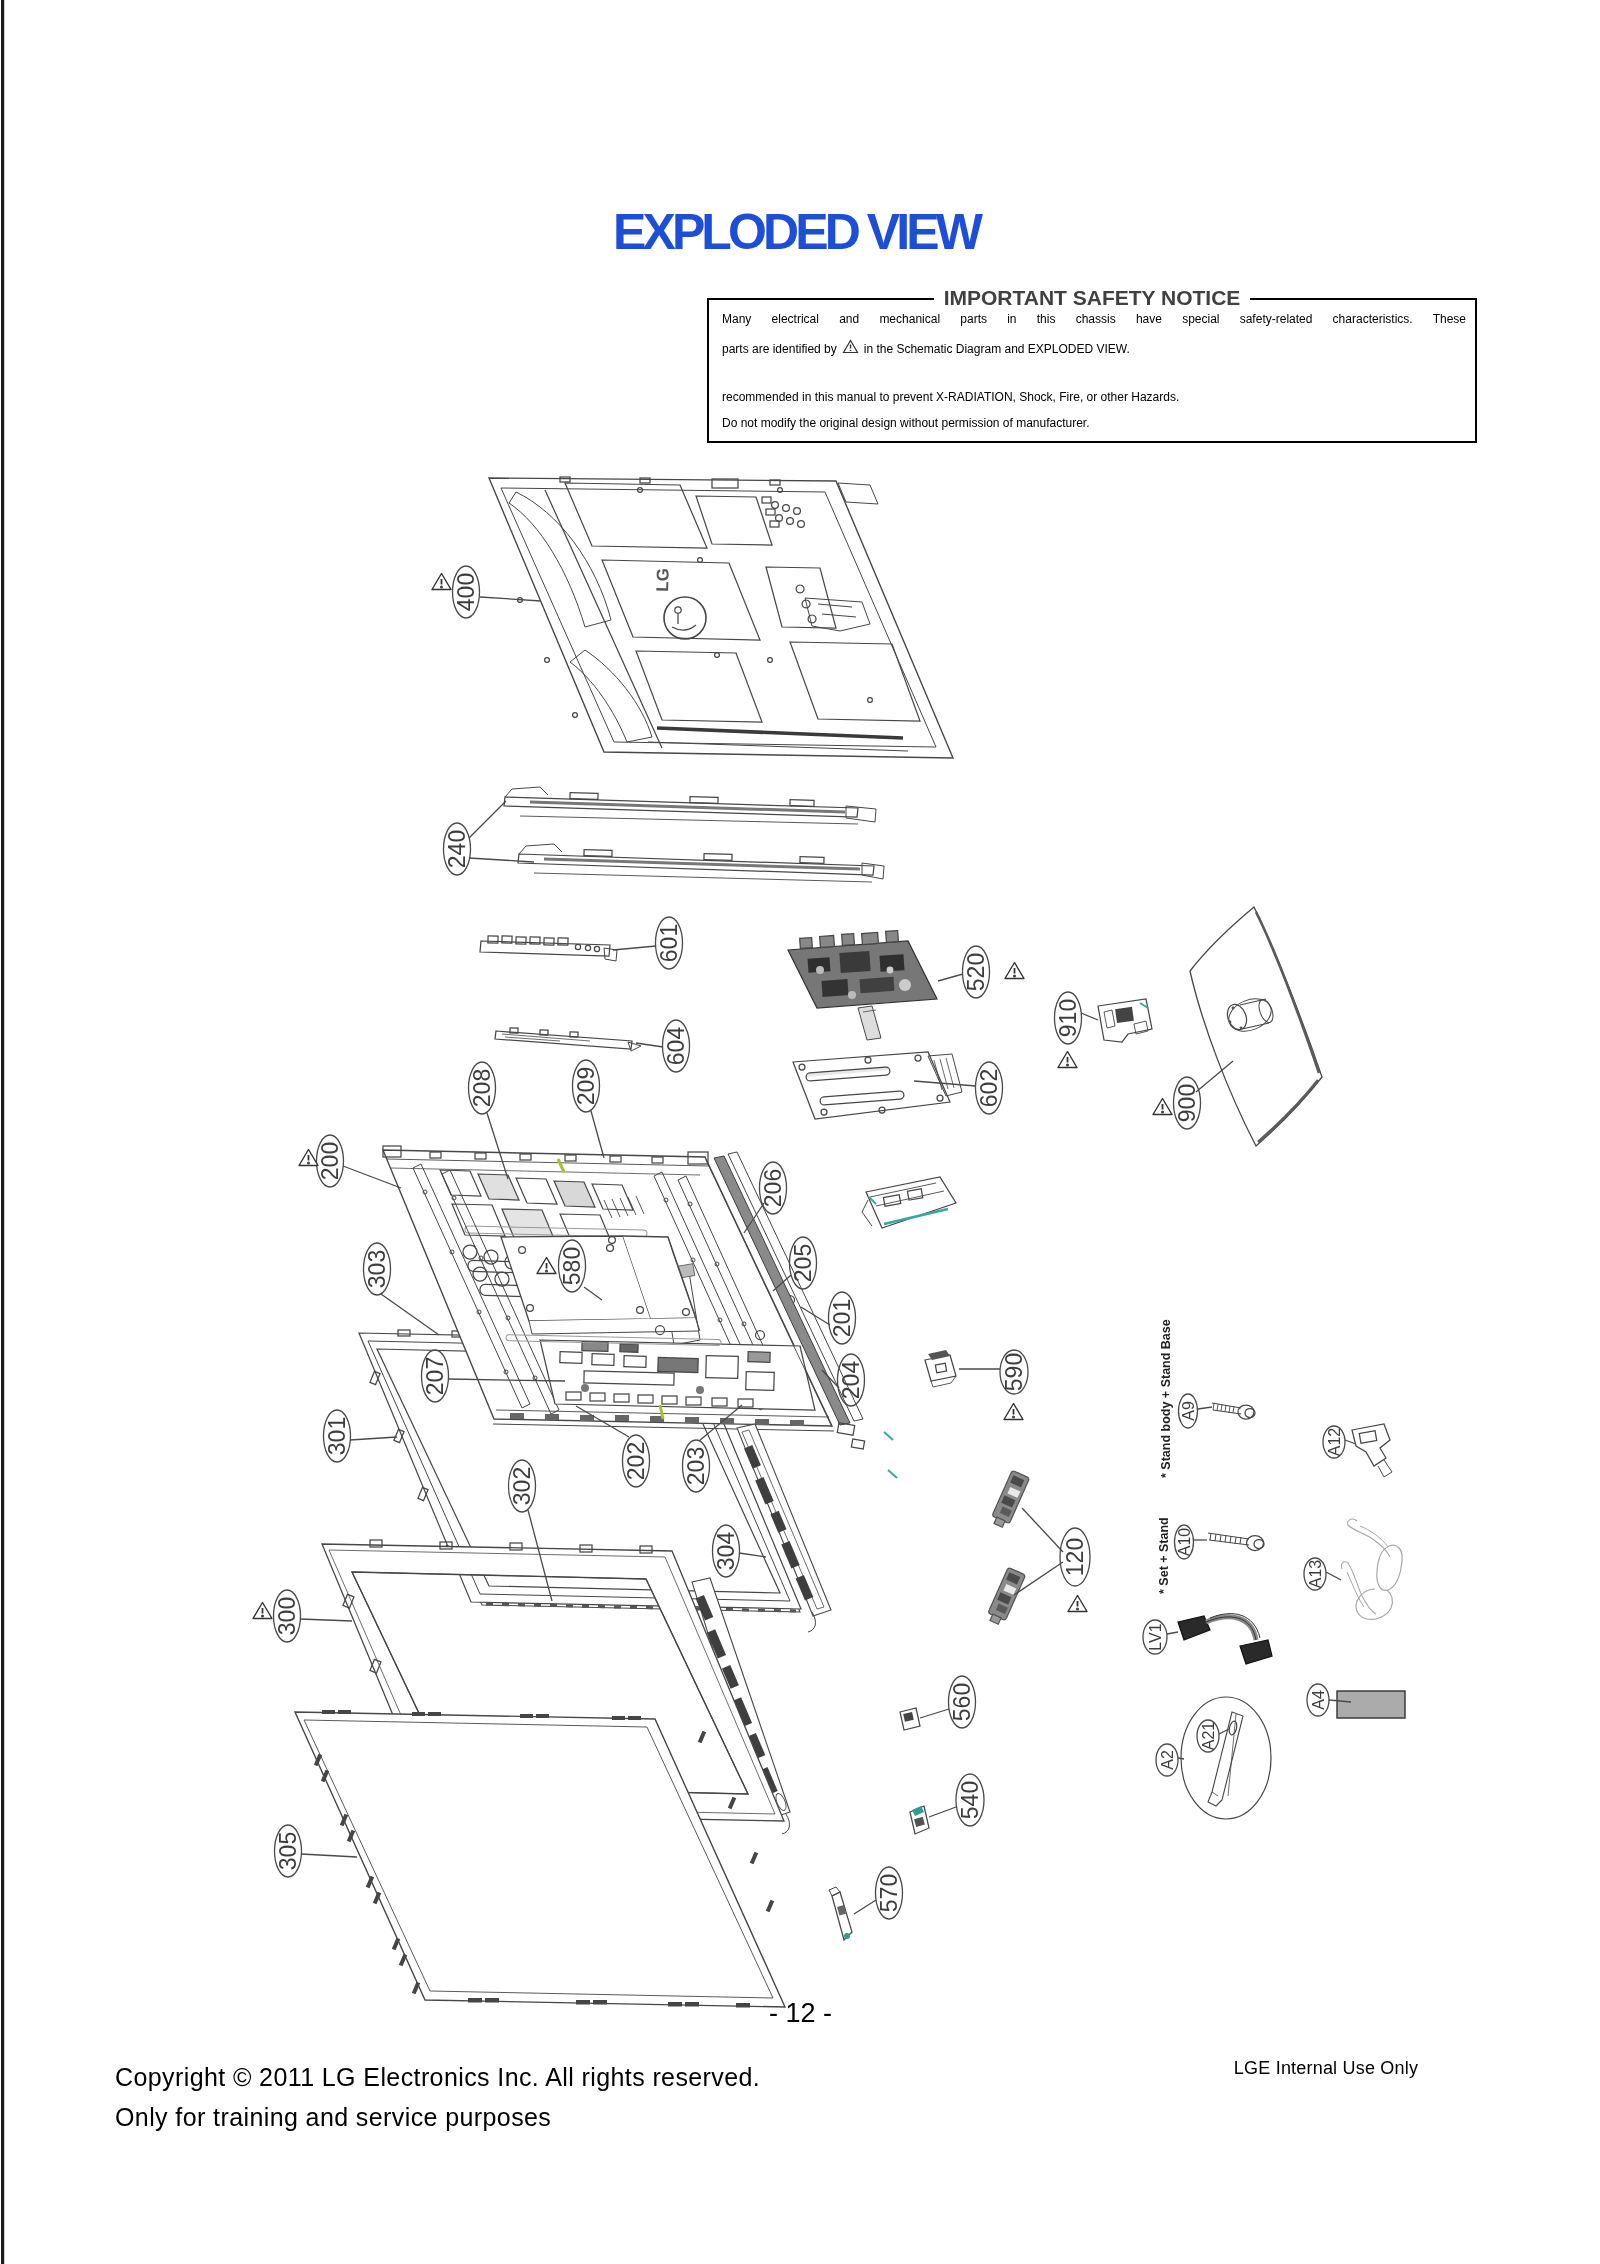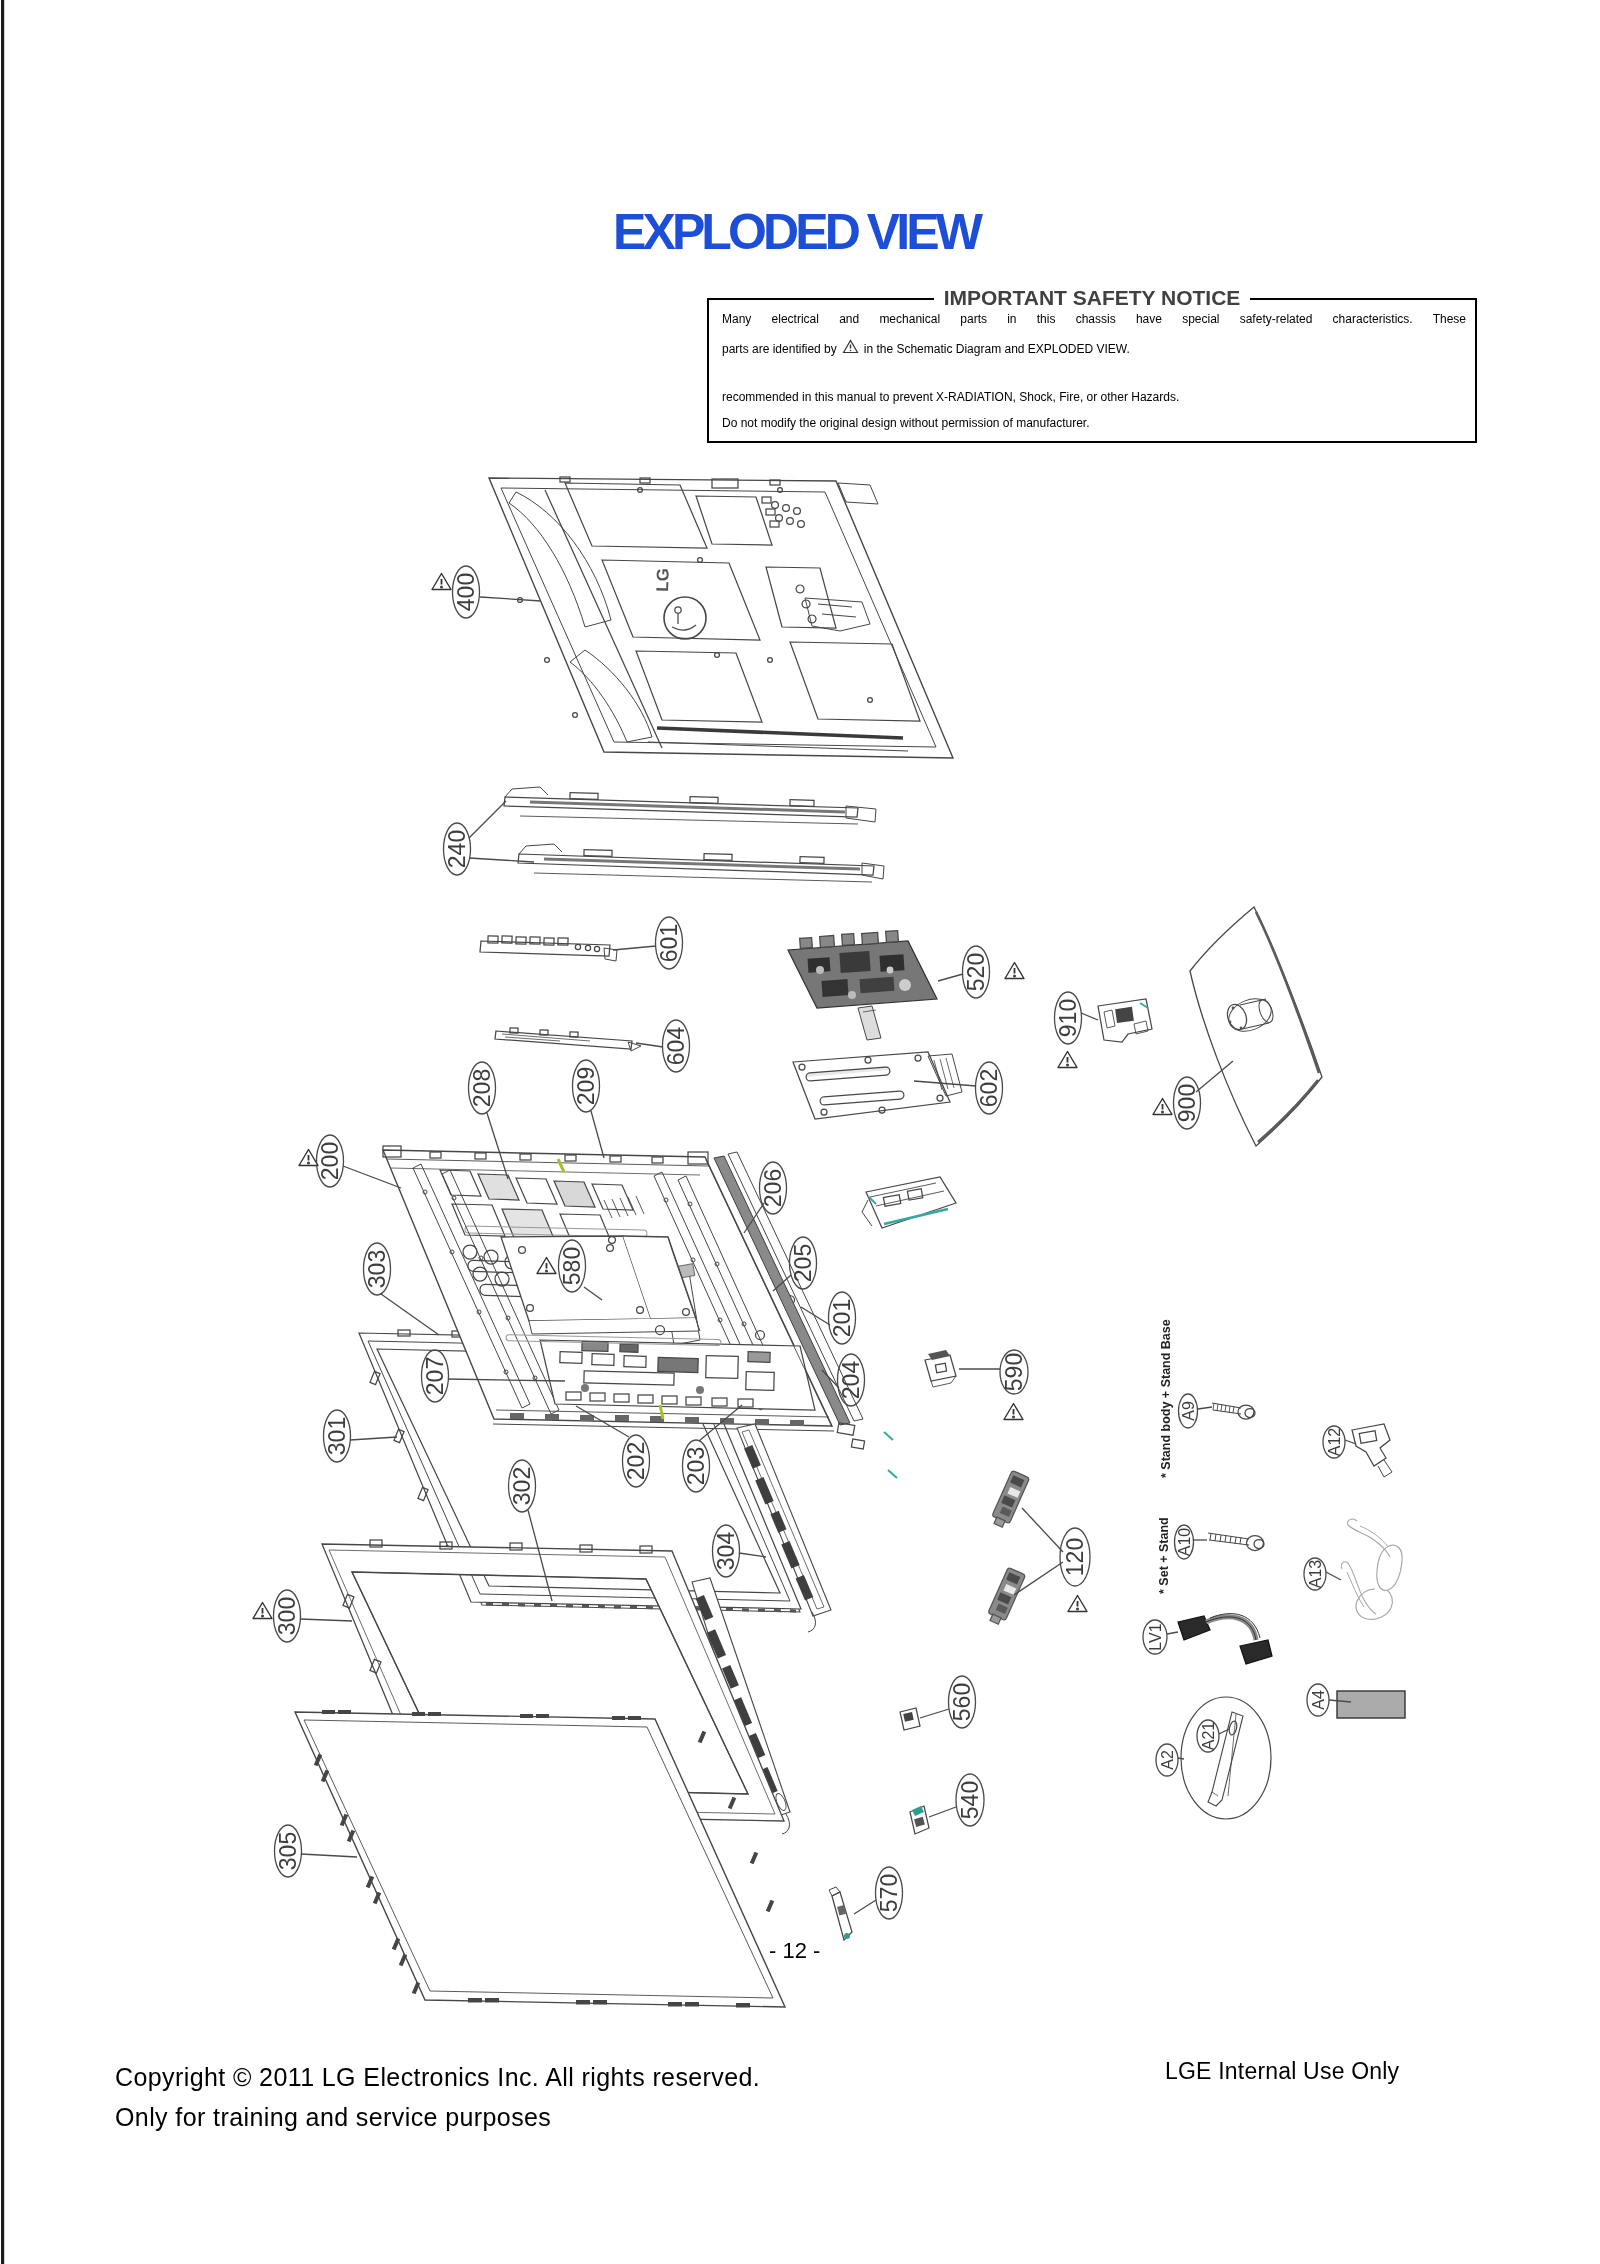--- a/index.html
+++ b/index.html
@@ -7,22 +7,22 @@
 #page{position:relative;width:1600px;height:2264px;background:#fff;font-family:"Liberation Sans",sans-serif;overflow:hidden}
 .abs{position:absolute}
 #title{left:613px;top:207px;font-size:50px;font-weight:bold;letter-spacing:-3.9px;color:#1d4ed8;line-height:1}
 #notice{left:707px;top:298px;width:770px;height:145px;border:2px solid #000}
 #nhead{position:absolute;left:0;width:100%;top:-14px;text-align:center}
 #nhead span{background:#fff;padding:0 10px;font-size:21px;font-weight:bold;color:#404040}
 .nline{position:absolute;left:13px;width:744px;font-size:12px;color:#000;white-space:nowrap}
 .just{white-space:normal;text-align:justify}
 .just::after{content:"";display:inline-block;width:100%}
 #f1{left:115px;top:2057px;font-size:25px;letter-spacing:0.4px;line-height:40px}
-#f2{left:769px;top:1940px;font-size:22px;line-height:1}
-#f3{left:1165px;top:2058px;width:322px;text-align:left;font-size:23px;letter-spacing:0.2px}
+#f2{left:769px;top:2000px;font-size:27px;line-height:1}
+#f3{left:1165px;top:2058px;width:322px;text-align:center;font-size:18px;letter-spacing:0.2px}
 svg{position:absolute;left:0;top:0}
 </style>
 </head>
 <body>
 <div id="page">
 <svg width="1600" height="2264" viewBox="0 0 1600 2264">
 <defs>
 <g id="warn">
 <path d="M0,16.5 L9.5,0.5 L19,16.5 Z" fill="#fff" stroke="#333" stroke-width="1.4" stroke-linejoin="round"></path>
 <line x1="9.5" y1="6" x2="9.5" y2="11.5" stroke="#333" stroke-width="1.8"></line>

